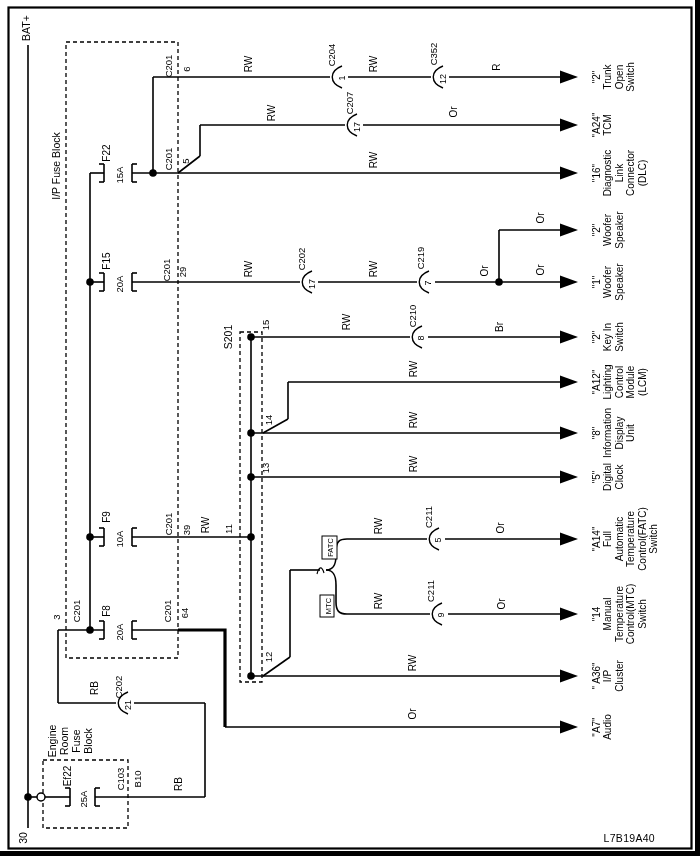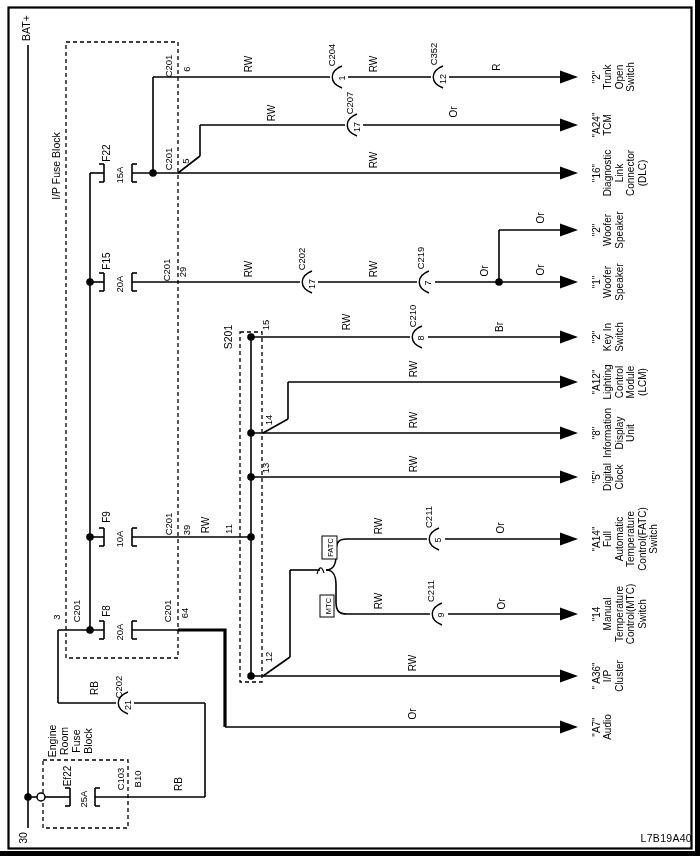--- a/index.html
+++ b/index.html
@@ -1,20 +1,20 @@
 <!DOCTYPE html>
 <html><head>
 <meta charset="utf-8">
 <style>
   html,body{margin:0;padding:0;background:#e8e8e8;}
   .page{position:relative;width:700px;height:856px;background:#ffffff;overflow:hidden;
         font-family:"Liberation Sans", sans-serif;}
   .page svg{position:absolute;left:0;top:0;}
   svg text{font-family:"Liberation Sans", sans-serif;fill:#000;}
-  #diagram-code{position:absolute;left:640px;top:832px;width:52px;font-size:10.5px;
+  #diagram-code{position:absolute;left:603px;top:832px;width:52px;font-size:10.5px;
         color:#000;text-align:right;letter-spacing:.3px;}
 </style>
 </head>
 <body>
 
 <div class="page">
   <svg id="wd" width="700" height="856" viewBox="0 0 700 856">
       <g>
         <rect x="8.5" y="7.5" width="683" height="841" fill="none" stroke="#000000" stroke-width="2.2"></rect>
         <rect x="695" y="0" width="5" height="856" fill="#000000"></rect>

